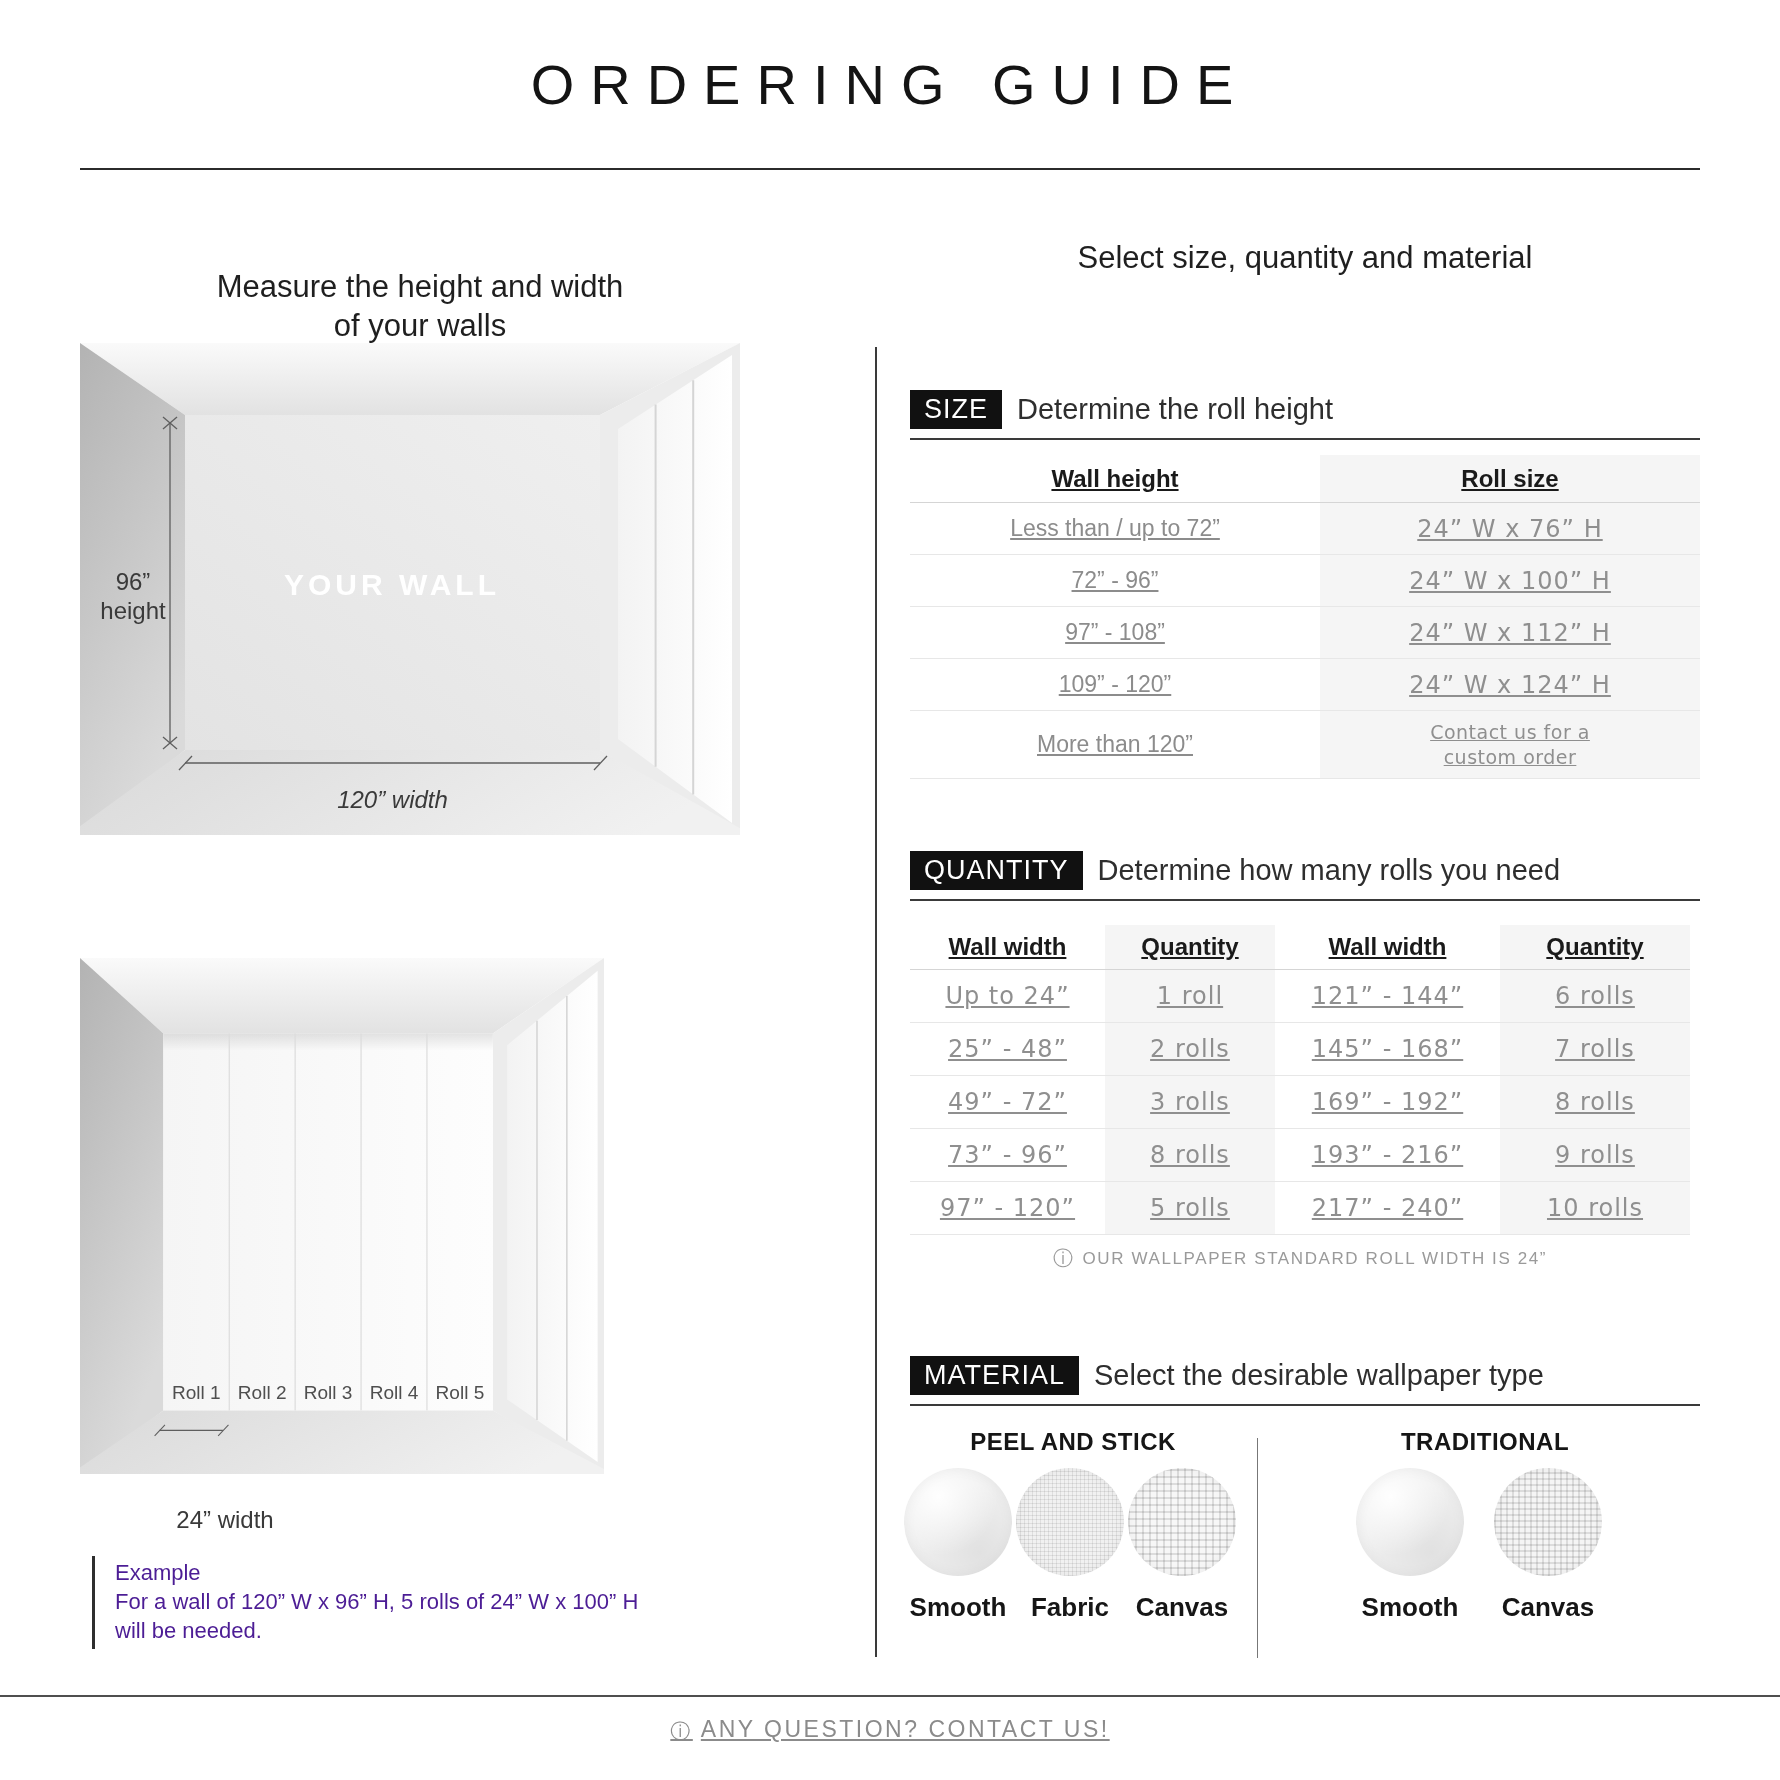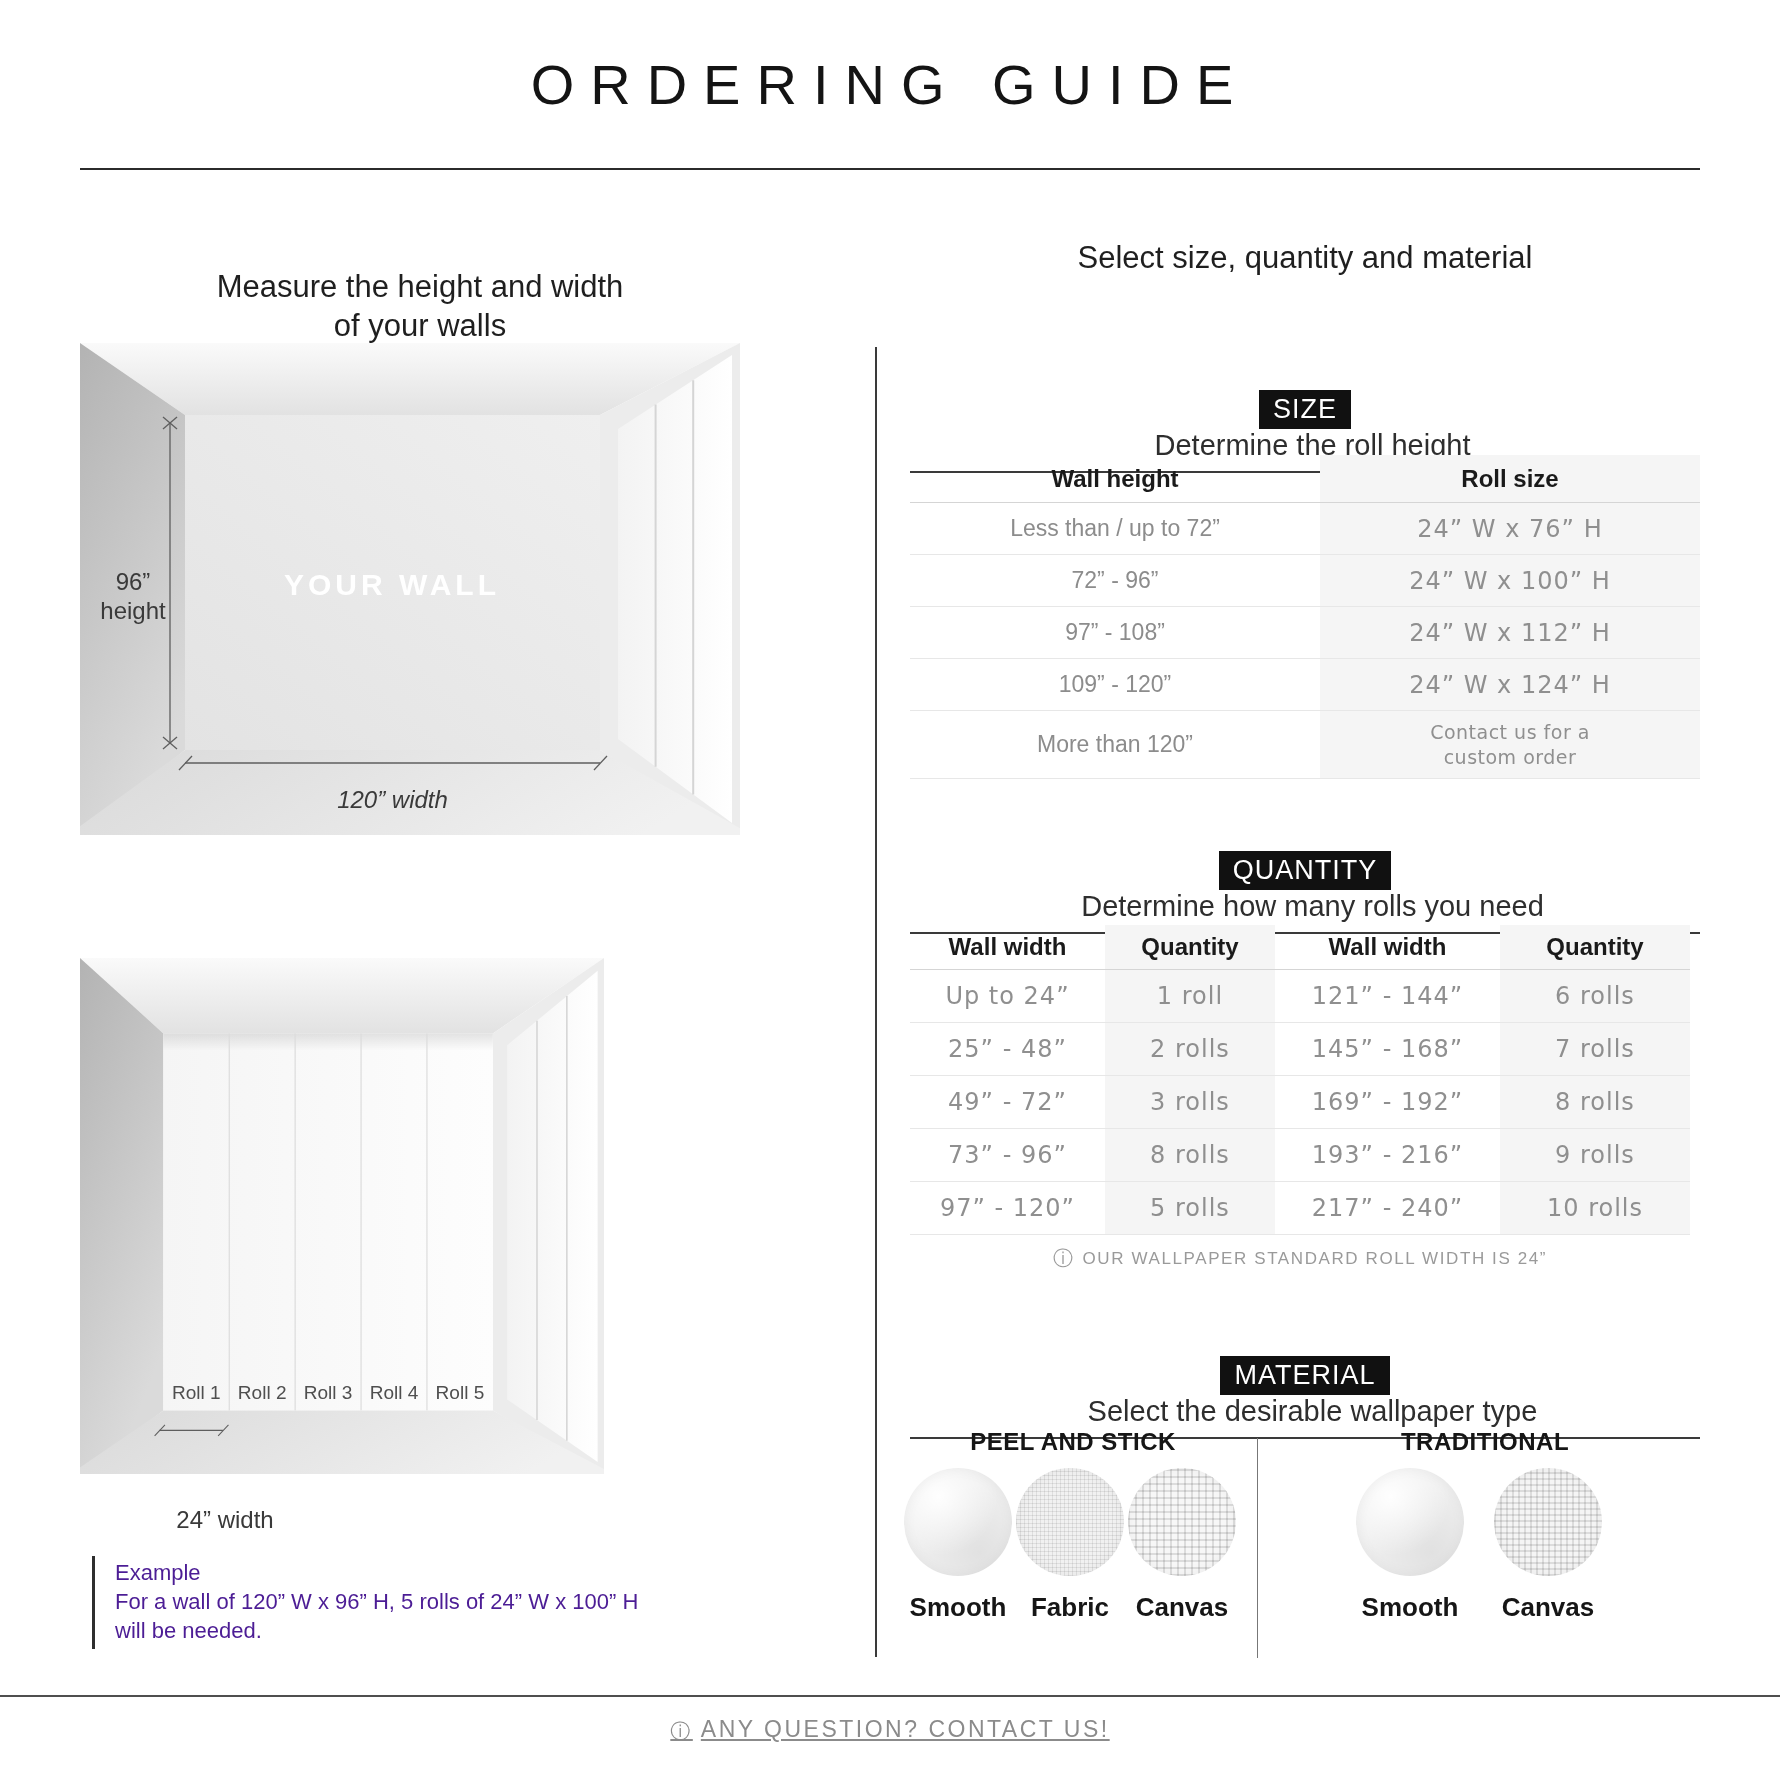--- a/index.html
+++ b/index.html
@@ -29,31 +29,31 @@
   #r1-height{left:10px;top:212px;width:86px;}
   #r1-width{left:230px;top:430px;width:165px;font-style:italic;}
   #r2-width{left:62px;top:602px;width:166px;}
 
   
   .example{position:absolute;left:92px;top:1556px;border-left:3px solid #2e2e2e;
            padding:2px 0 4px 20px;font-size:22px;line-height:1.32;color:#4c1d95;}
 
   
   .sec-header{position:absolute;left:910px;width:790px;display:flex;align-items:center;
-              border-bottom:2px solid #3a3a3a;padding-bottom:9px;flex-direction:column;}
+              border-bottom:2px solid #3a3a3a;padding-bottom:9px;}
   .badge{background:#111111;color:#ffffff;font-size:27px;letter-spacing:1px;
          padding:4px 14px;font-weight:400;}
   .sec-sub{font-size:29px;color:#2e2e2e;margin-left:15px;}
   #size-header{top:390px;}
   #qty-header{top:851px;}
   #mat-header{top:1356px;}
 
   
   .tbl{position:absolute;display:grid;}
-  .cell{display:flex;align-items:center;justify-content:center;text-align:center;}
+  .cell{display:flex;align-items:center;justify-content:center;text-align:center;text-decoration:underline;}
   .hcell{font-size:24px;font-weight:bold;color:#1a1a1a;border-bottom:1px solid #d5d5d5;}
   .vcell{color:#8c8c8c;border-bottom:1px solid #e7e7e7;font-size:23px;}
   .num{font-family:"DejaVu Sans",sans-serif;font-size:24px;letter-spacing:1px;color:#8f8f8f;}
   .shade{background:#f5f5f5;}
   #size-table{left:910px;top:455px;width:790px;grid-template-columns:410px 380px;
               grid-template-rows:48px 52px 52px 52px 52px 68px;}
   .contact-cell{font-size:19px;line-height:1.3;letter-spacing:.5px;}
   #qty-table{left:910px;top:925px;width:780px;grid-template-columns:195px 170px 225px 190px;
              grid-template-rows:45px 53px 53px 53px 53px 53px;}
 

